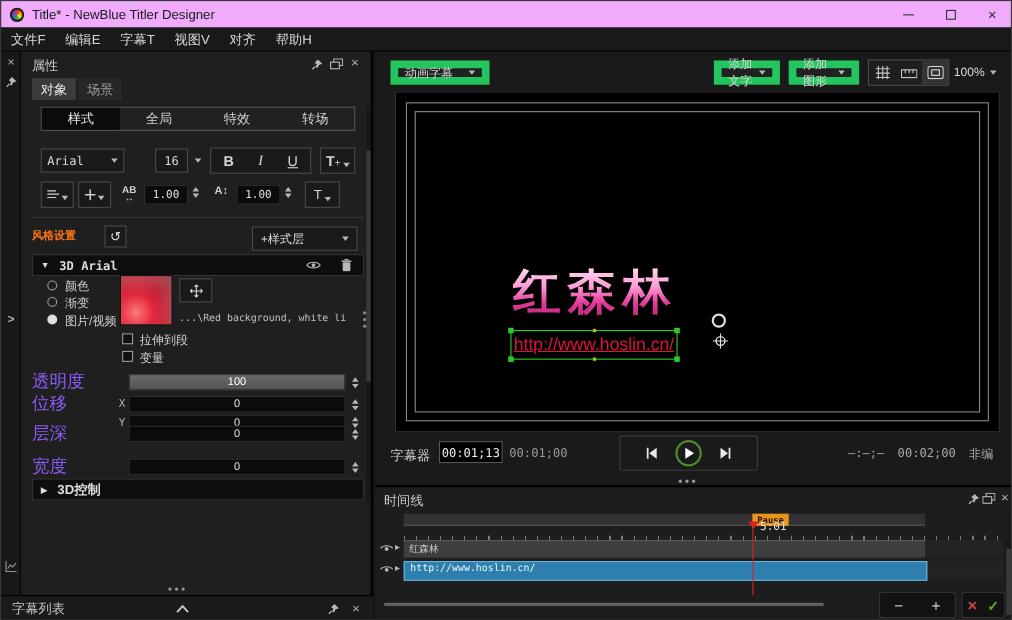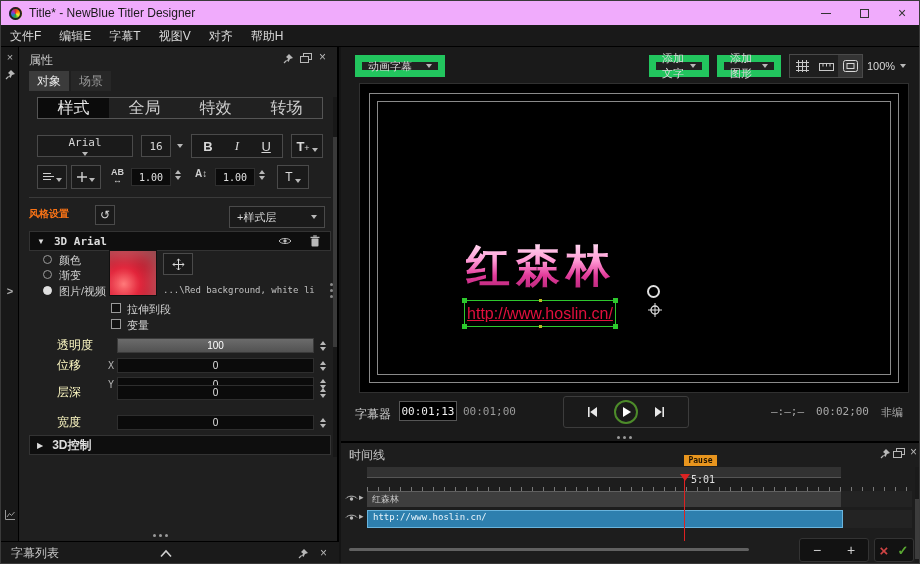--- a/index.html
+++ b/index.html
@@ -29,39 +29,39 @@
   .lstrip .g{color:#b0b0b0;font-size:11px;text-align:center;display:block;width:18px;}
 
   
   .props{left:18px;top:46px;width:320px;height:494px;background:#1f1f1f;border-right:2px solid #000;}
   .pane-title{font-size:12px;color:#c8c8c8;}
   .hicon{color:#b8b8b8;font-size:12px;line-height:12px;}
   .tab{height:20px;font-size:12px;display:flex;align-items:center;justify-content:center;}
   .tab.on{background:#3b3b3b;color:#e8e8e8;}
   .tab.off{background:#272727;color:#9a9a9a;}
   .subtabs{display:flex;border:1px solid #555;background:#212121;height:22px;}
-  .subtab{flex:1;display:flex;align-items:center;justify-content:center;font-size:16px;color:#cfcfcf;}
+  .subtab{flex:1;display:flex;align-items:center;justify-content:center;font-size:12px;color:#cfcfcf;}
   .subtab.on{background:#0b0b0b;color:#e8e8e8;}
 
   .box{border:1px solid #4a4a4a;background:#1a1a1a;color:#d8d8d8;display:flex;align-items:center;}
   .crt{width:0;height:0;border-left:3px solid transparent;border-right:3px solid transparent;border-top:4px solid #b8b8b8;display:inline-block;}
   .spin{display:inline-flex;flex-direction:column;gap:2px;align-items:center;}
   .spin i{width:0;height:0;border-left:3px solid transparent;border-right:3px solid transparent;display:block;}
   .spin .u{border-bottom:4px solid #b8b8b8;}
   .spin .d{border-top:4px solid #b8b8b8;}
 
   .heading{font-size:10px;font-weight:bold;color:#f97316;text-align:right;}
   .secbar{background:#0e0e0e;border:1px solid #333;display:flex;align-items:center;color:#ddd;}
   .radio{width:9px;height:9px;border-radius:50%;border:1px solid #9a9a9a;display:inline-block;}
   .radio.sel{background:#e0e0e0;border-color:#e0e0e0;}
   .rlabel{font-size:11px;color:#cfcfcf;}
   .chk{width:10px;height:10px;border:1px solid #9a9a9a;background:#111;display:inline-block;}
 
   .prow{display:grid;grid-template-columns:64px 18px 1fr 12px;align-items:center;height:16px;column-gap:3px;}
-  .plabel{font-size:12px;color:#fef9c3;margin-left:28px;}
+  .plabel{font-size:16px;color:#8b5cf6;}
   .psub{font-size:10px;color:#b0b0b0;text-align:right;font-family:"DejaVu Sans Mono",monospace;}
   .pfield{height:15px;background:#0b0b0b;border:1px solid #2e2e2e;color:#e0e0e0;font-size:10px;
           display:flex;align-items:center;justify-content:center;}
   .pfield.slider{background:linear-gradient(#6b6b6b,#525252);border:1px solid #3a3a3a;color:#fff;}
 
   
   .preview{left:340px;top:46px;width:580px;height:394px;background:#1a1a1a;}
   .tbbtn{height:22px;border:7px solid #22c55e;background:#212121;color:#d8d8d8;font-size:11px;
          display:flex;align-items:center;justify-content:space-between;padding:0 6px;}
   .icograph{display:flex;align-items:center;border:1px solid #4a4a4a;background:#1e1e1e;height:24px;}
@@ -161,21 +161,21 @@
     <div class="abs tab on" style="left:10px;top:24px;width:40px;">对象</div>
     <div class="abs tab off" style="left:52px;top:24px;width:40px;">场景</div>
 
     <div class="abs subtabs" style="left:18px;top:50px;width:286px;">
       <div class="subtab on">样式</div>
       <div class="subtab">全局</div>
       <div class="subtab">特效</div>
       <div class="subtab">转场</div>
     </div>
 
-    <div class="abs box" style="left:18px;top:88px;width:96px;height:22px;padding:0 5px;justify-content:space-between;flex-direction:column;">
+    <div class="abs box" style="left:18px;top:88px;width:76px;height:22px;padding:0 5px;justify-content:space-between;">
       <span class="mono" style="font-size:11px;">Arial</span>
       <span class="crt"></span>
     </div>
     <div class="abs box" style="left:122px;top:88px;width:30px;height:22px;justify-content:center;">
       <span class="mono" style="font-size:11px;">16</span>
     </div>
     <span class="abs crt" style="left:158px;top:97px;"></span>
     <div class="abs box" style="left:172px;top:87px;width:92px;height:24px;justify-content:space-around;">
       <span style="font-weight:bold;font-size:13px;">B</span>
       <span style="font-style:italic;font-size:13px;font-family:'Liberation Serif',serif;">I</span>
@@ -454,21 +454,21 @@
     </span>
     <span class="abs" style="right:16px;top:5px;">
       <svg width="12" height="11">
           <rect x="3.5" y="0.5" width="8" height="6" fill="none" stroke="#b8b8b8"></rect>
           <rect x="0.5" y="3.5" width="8" height="6" fill="#1d1d1d" stroke="#b8b8b8"></rect>
         </svg>
     </span>
     <span class="abs hicon" style="right:4px;top:3px;">×</span>
 
     <div class="abs" style="left:26px;top:24px;width:474px;height:11px;background:#323232;border-bottom:1px solid #555;"></div>
-    <div class="abs pausetag" style="left:343px;top:12px;width:33px;height:11px;">Pause</div>
+    <div class="abs pausetag" style="left:343px;top:24px;width:33px;height:11px;">Pause</div>
     <div class="abs ruler" style="left:26px;top:44px;width:566px;"></div>
 
     <span class="abs" style="left:339px;top:31px;width:0;height:0;border-left:5px solid transparent;border-right:5px solid transparent;border-top:7px solid #dd2222;"></span>
     <div class="abs" style="left:343px;top:31px;width:1px;height:67px;background:#dd2222;z-index:4;"></div>
     <span class="abs mono" style="left:350px;top:31px;font-size:10px;color:#e0e0e0;">5:01</span>
 
     <span class="abs" style="left:4px;top:51px;">
       <svg width="13" height="9">
           <path d="M1 4.5C3.2 1.4 9.8 1.4 12 4.5" fill="none" stroke="#b8b8b8"></path>
           <circle cx="6.5" cy="5" r="1.7" fill="#b8b8b8"></circle>

